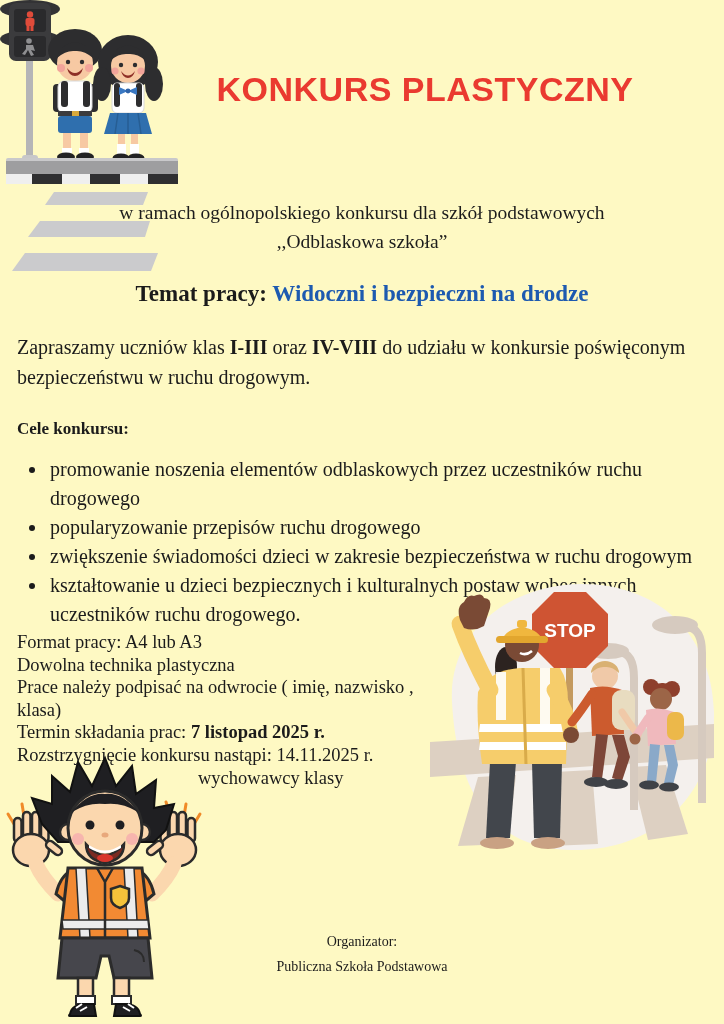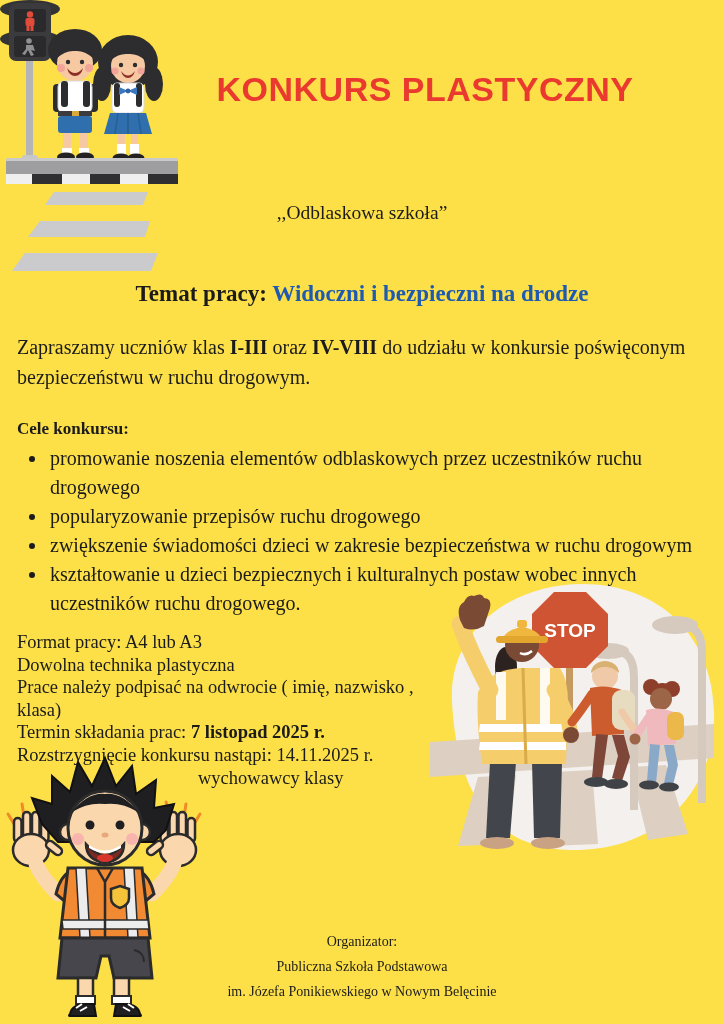--- a/index.html
+++ b/index.html
@@ -1,20 +1,20 @@
 <!DOCTYPE html>
 <html><head>
 <meta charset="utf-8">
 <style>
   * { margin:0; padding:0; box-sizing:border-box; }
   html,body { background:#888; }
   .poster {
     position:relative;
     width:724px; height:1024px;
-    background:#fde047;
+    background:#fef9c3;
     margin:0 auto;
     overflow:hidden;
     font-family:"Liberation Serif", serif;
     color:#1b1b1b;
   }
   .abs { position:absolute; }
 
   .title {
     left:126px; right:0; top:70px;
     text-align:center;
@@ -34,21 +34,21 @@
     left:0; right:0; top:281px;
     text-align:center;
     font-weight:bold;
     font-size:23px;
   }
   .theme .theme-value { color:#1d5ab0;margin-top:27px; }
 
   .main-text { left:17px; right:12px; top:332px; font-size:20px; }
   .main-text p.intro { line-height:30px; }
   .goals-heading { margin-top:27px; font-weight:bold; font-size:17px; }
-  ul.goals { margin-top:5px; padding-left:31px; }
+  ul.goals { margin-top:16px; padding-left:31px; }
   ul.goals li { line-height:29px; padding-left:2px; }
 
   .details {
     left:17px; top:631px; width:425px;
     font-size:18.5px; line-height:22.6px;
   }
   .details .indent { padding-left:181px; }
 
   .organizer {
     left:0; right:0; top:929px;
@@ -148,20 +148,21 @@
     <g fill="#cbcbcd">
       <path d="M54,192 L148,192 L143,205 L45,205 Z"></path>
       <path d="M40,221 L150,221 L145,237 L28,237 Z"></path>
       <path d="M25,253 L158,253 L151,271 L12,271 Z"></path>
     </g>
   </svg>
 
   <div class="abs title">KONKURS PLASTYCZNY</div>
 
   <div class="abs subtitle">
+    <div>w ramach ogólnopolskiego konkursu dla szkół podstawowych</div>
     <div>,,Odblaskowa szkoła”</div>
   </div>
 
   <div class="abs theme">
     <span>Temat pracy:</span>
     <span> </span>
     <span class="theme-value">Widoczni i bezpieczni na drodze</span>
   </div>
 
   <div class="abs main-text">
@@ -325,16 +326,15 @@
       <path d="M68,262 q2,-10 16,-10 l8,0 2,12 -26,0 q-2,0 0,-2 Z" fill="#1f1f22" stroke="#111" stroke-width="2"></path>
       <path d="M138,262 q-2,-10 -16,-10 l-8,0 -2,12 26,0 q2,0 0,-2 Z" fill="#1f1f22" stroke="#111" stroke-width="2"></path>
       <path d="M74,256 l6,-4 M78,259 l7,-4" stroke="#fff" stroke-width="2"></path>
       <path d="M132,256 l-6,-4 M128,259 l-7,-4" stroke="#fff" stroke-width="2"></path>
     </g>
   </svg>
 
   <div class="abs organizer">
     <div>Organizator:</div>
     <div>Publiczna Szkoła Podstawowa</div>
-    <div>im. Józefa Ponikiewskiego w Nowym Belęcinie</div>
   </div>
 
 </div>
 
 </body></html>

